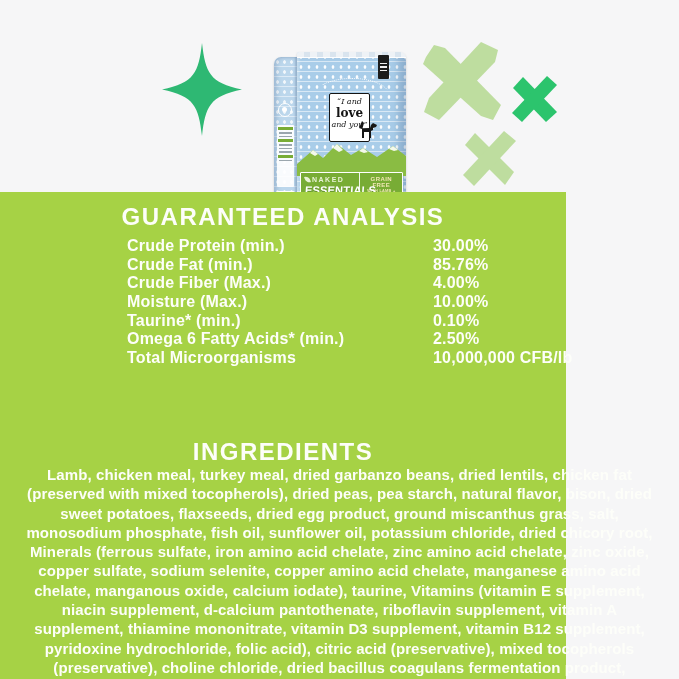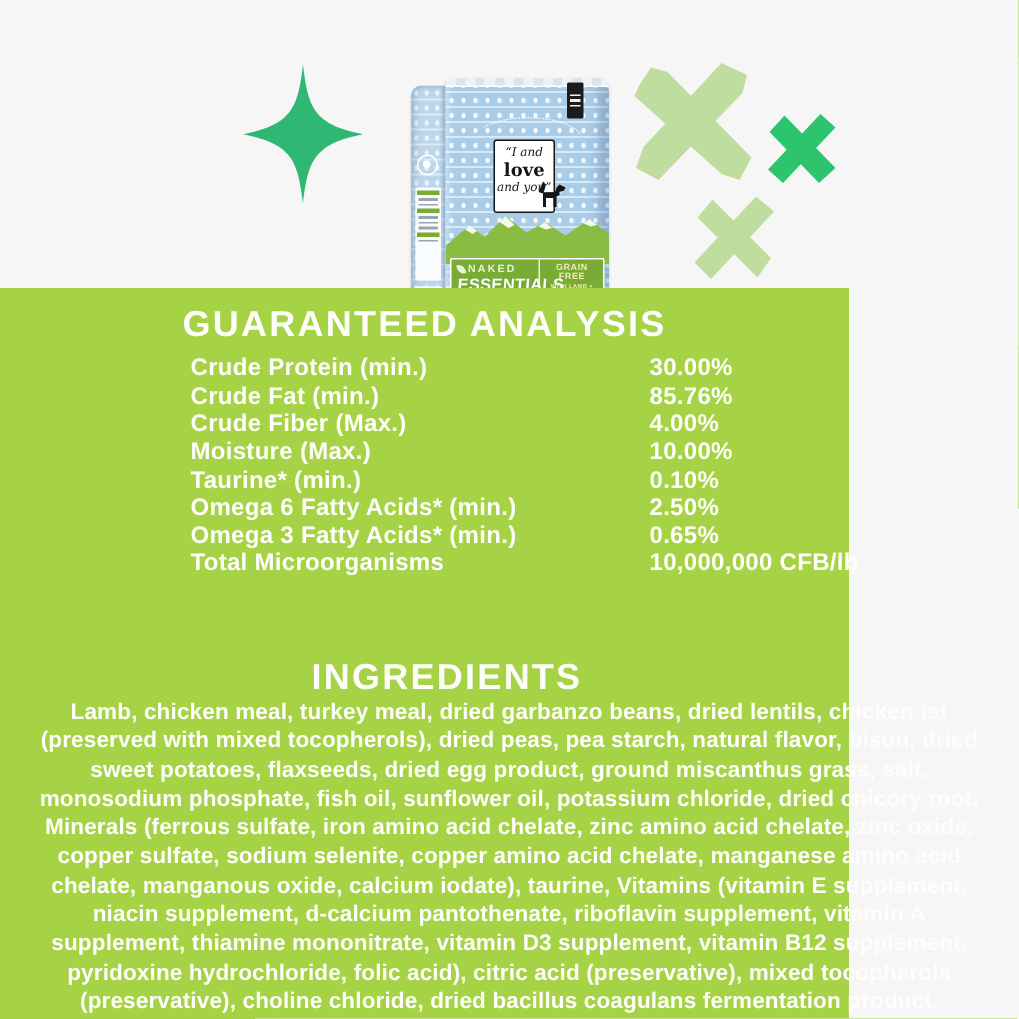--- a/index.html
+++ b/index.html
@@ -105,21 +105,21 @@
 
   
   .green-section{position:absolute;left:0;top:192px;width:566px;height:487px;background:var(--green-bg);color:var(--text-white);}
   .ga-title{position:absolute;left:0;top:11px;width:100%;text-align:center;
     font-size:24px;font-weight:bold;letter-spacing:1.5px;}
   .ga-table{position:absolute;left:127px;top:45px;width:540px;}
   .ga-row{display:flex;height:18.6px;align-items:center;font-size:16px;font-weight:600;letter-spacing:.2px;gap:20px;}
   .ga-label{width:286px;}
   .ga-value{flex:1;}
   .ing-title{position:absolute;left:0;top:246px;width:100%;text-align:center;
-    font-size:24px;font-weight:bold;letter-spacing:1.5px;margin-left:15px;}
+    font-size:24px;font-weight:bold;letter-spacing:1.5px;}
   .ing-text{position:absolute;left:19px;top:273px;width:641px;text-align:center;
     font-size:15px;line-height:19.3px;font-weight:600;letter-spacing:.1px;}
 </style>
 </head>
 <body>
 
 <div class="stage">
 
   <div class="hero">
 
@@ -252,24 +252,20 @@
         <div class="ga-row">
           <div class="ga-label">Taurine* (min.)</div>
           <div class="ga-value">0.10%</div>
         </div>
 
         <div class="ga-row">
           <div class="ga-label">Omega 6 Fatty Acids* (min.)</div>
           <div class="ga-value">2.50%</div>
         </div>
 
-        <div class="ga-row">
-          <div class="ga-label">Omega 3 Fatty Acids* (min.)</div>
-          <div class="ga-value">0.65%</div>
-        </div>
 
         <div class="ga-row">
           <div class="ga-label">Total Microorganisms</div>
           <div class="ga-value">10,000,000 CFB/lb</div>
         </div>
 
       </div>
 
     <div class="ing-title">INGREDIENTS</div>
     <div class="ing-text">Lamb, chicken meal, turkey meal, dried garbanzo beans, dried lentils, chicken fat (preserved with mixed tocopherols), dried peas, pea starch, natural flavor, bison, dried sweet potatoes, flaxseeds, dried egg product, ground miscanthus grass, salt, monosodium phosphate, fish oil, sunflower oil, potassium chloride, dried chicory root, Minerals (ferrous sulfate, iron amino acid chelate, zinc amino acid chelate, zinc oxide, copper sulfate, sodium selenite, copper amino acid chelate, manganese amino acid chelate, manganous oxide, calcium iodate), taurine, Vitamins (vitamin E supplement, niacin supplement, d-calcium pantothenate, riboflavin supplement, vitamin A supplement, thiamine mononitrate, vitamin D3 supplement, vitamin B12 supplement, pyridoxine hydrochloride, folic acid), citric acid (preservative), mixed tocopherols (preservative), choline chloride, dried bacillus coagulans fermentation product, rosemary extract.</div>

